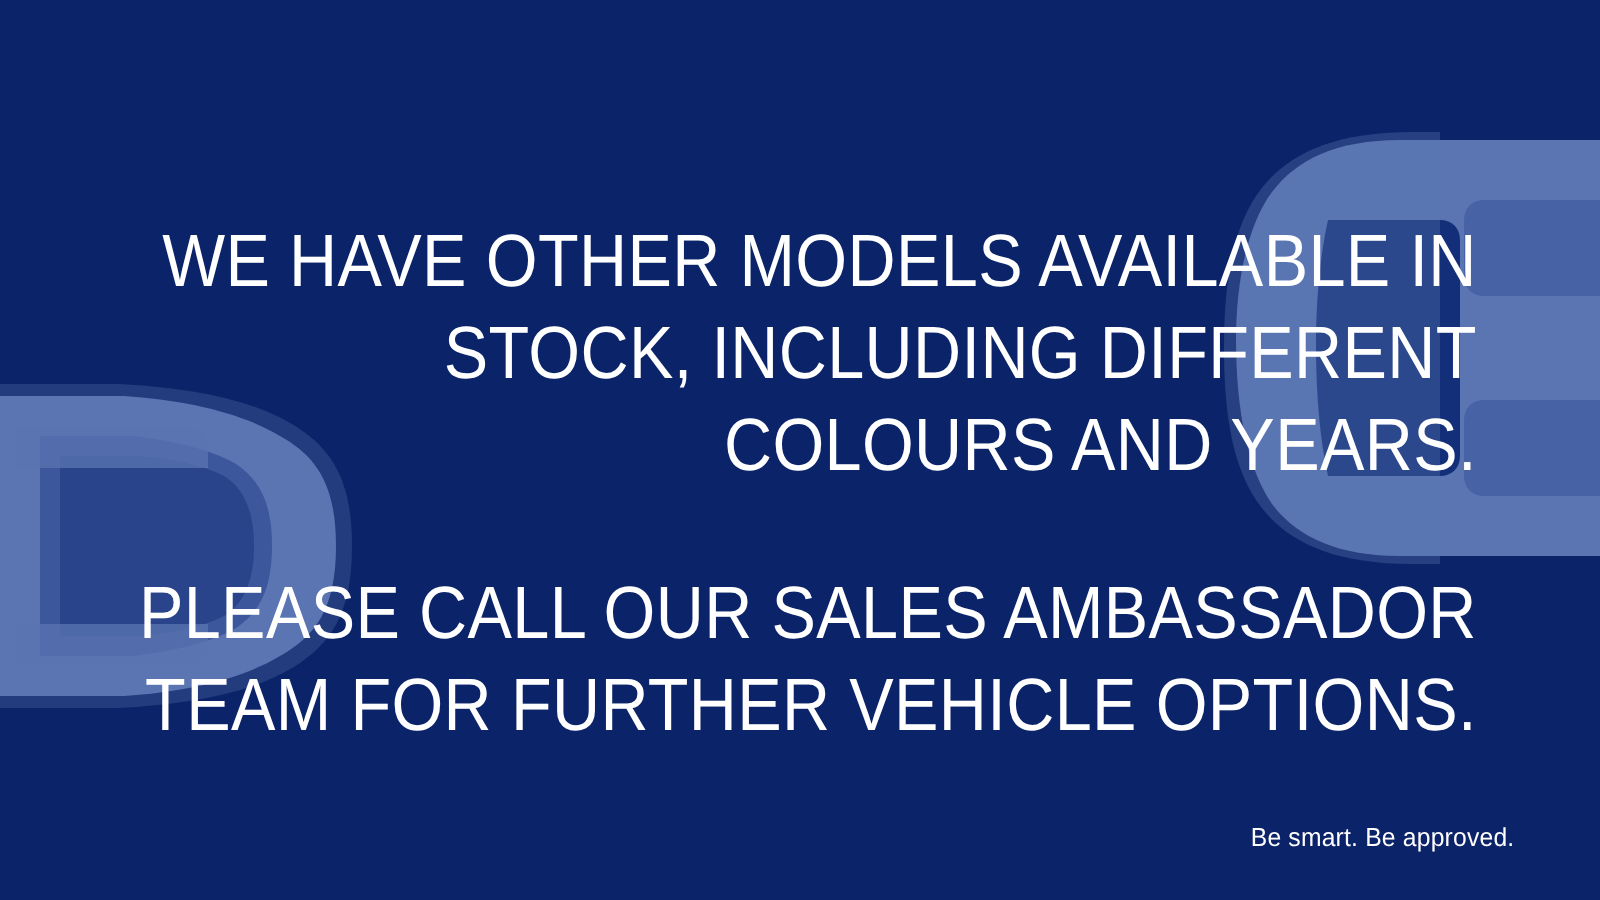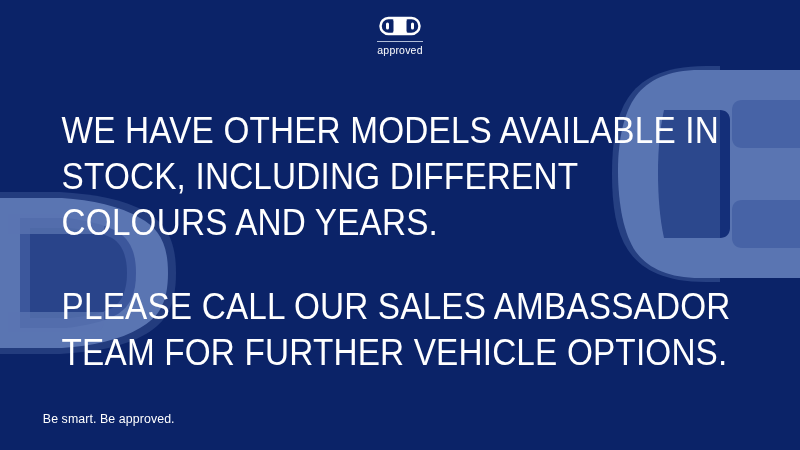--- a/index.html
+++ b/index.html
@@ -59,21 +59,21 @@
     line-height: 1;
   }
 
   
   .copy {
     position: absolute;
     left: 0;
     right: 0;
     top: 108px;
     z-index: 4;
-    text-align: left;
+    text-align: right;
     padding: 0 24px;
     box-sizing: border-box;
   }
   .headline {
     color: #ffffff;
     font-size: 37px;
     line-height: 46px;
     font-weight: 300;
     letter-spacing: .2px;
     margin: 0;
@@ -148,36 +148,20 @@
                L 8 234 Z" fill="#5f7ab6" opacity="0.75"></path>
       <path d="M8 312 L 104 312 L 104 322 C 104 328 100 332 92 332
                L 8 332 Z" fill="#5f7ab6" opacity="0.75"></path>
 
       <path d="M146 212 C 124 199 94 194 60 192 L -60 192 L -60 354 L 60 354
                C 94 352 124 347 146 334 C 166 322 176 306 176 273
                C 176 240 166 224 146 212 Z" fill="#5f7ab6" opacity="0.30"></path>
     </g>
   </svg>
 
-  <div class="logo-block">
-    <svg class="logo-mark" viewBox="0 0 84 48" xmlns="http://www.w3.org/2000/svg">
-
-      <rect x="3" y="8" width="78" height="32" rx="16" ry="16" fill="none" stroke="#ffffff" stroke-width="5"></rect>
-
-      <rect x="27" y="10" width="30" height="28" rx="3" ry="3" fill="#ffffff"></rect>
-
-      <rect x="23" y="12" width="6" height="24" rx="2" ry="2" fill="#0b2368"></rect>
-      <rect x="55" y="12" width="6" height="24" rx="2" ry="2" fill="#0b2368"></rect>
-
-      <rect x="14" y="17" width="6" height="14" rx="3" ry="3" fill="#ffffff"></rect>
-      <rect x="64" y="17" width="6" height="14" rx="3" ry="3" fill="#ffffff"></rect>
-    </svg>
-    <div class="logo-rule"></div>
-    <div class="logo-word">approved</div>
-  </div>
 
   <div class="copy">
     <p class="headline first">WE HAVE OTHER MODELS AVAILABLE IN STOCK, INCLUDING DIFFERENT COLOURS AND YEARS.</p>
     <p class="headline second">PLEASE CALL OUR SALES AMBASSADOR TEAM FOR FURTHER VEHICLE OPTIONS.</p>
     <p class="tagline">Be smart. Be approved.</p>
   </div>
 
 </div>
 
 </body></html>

